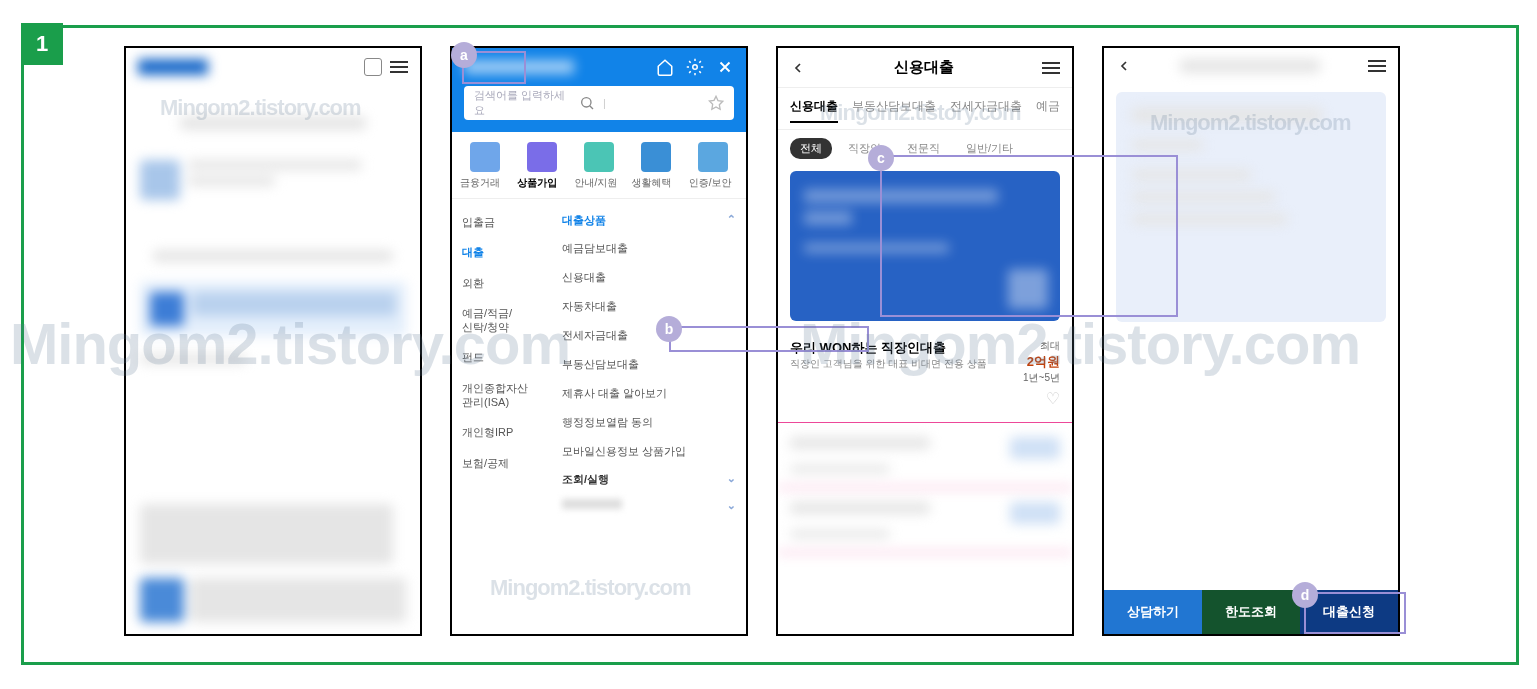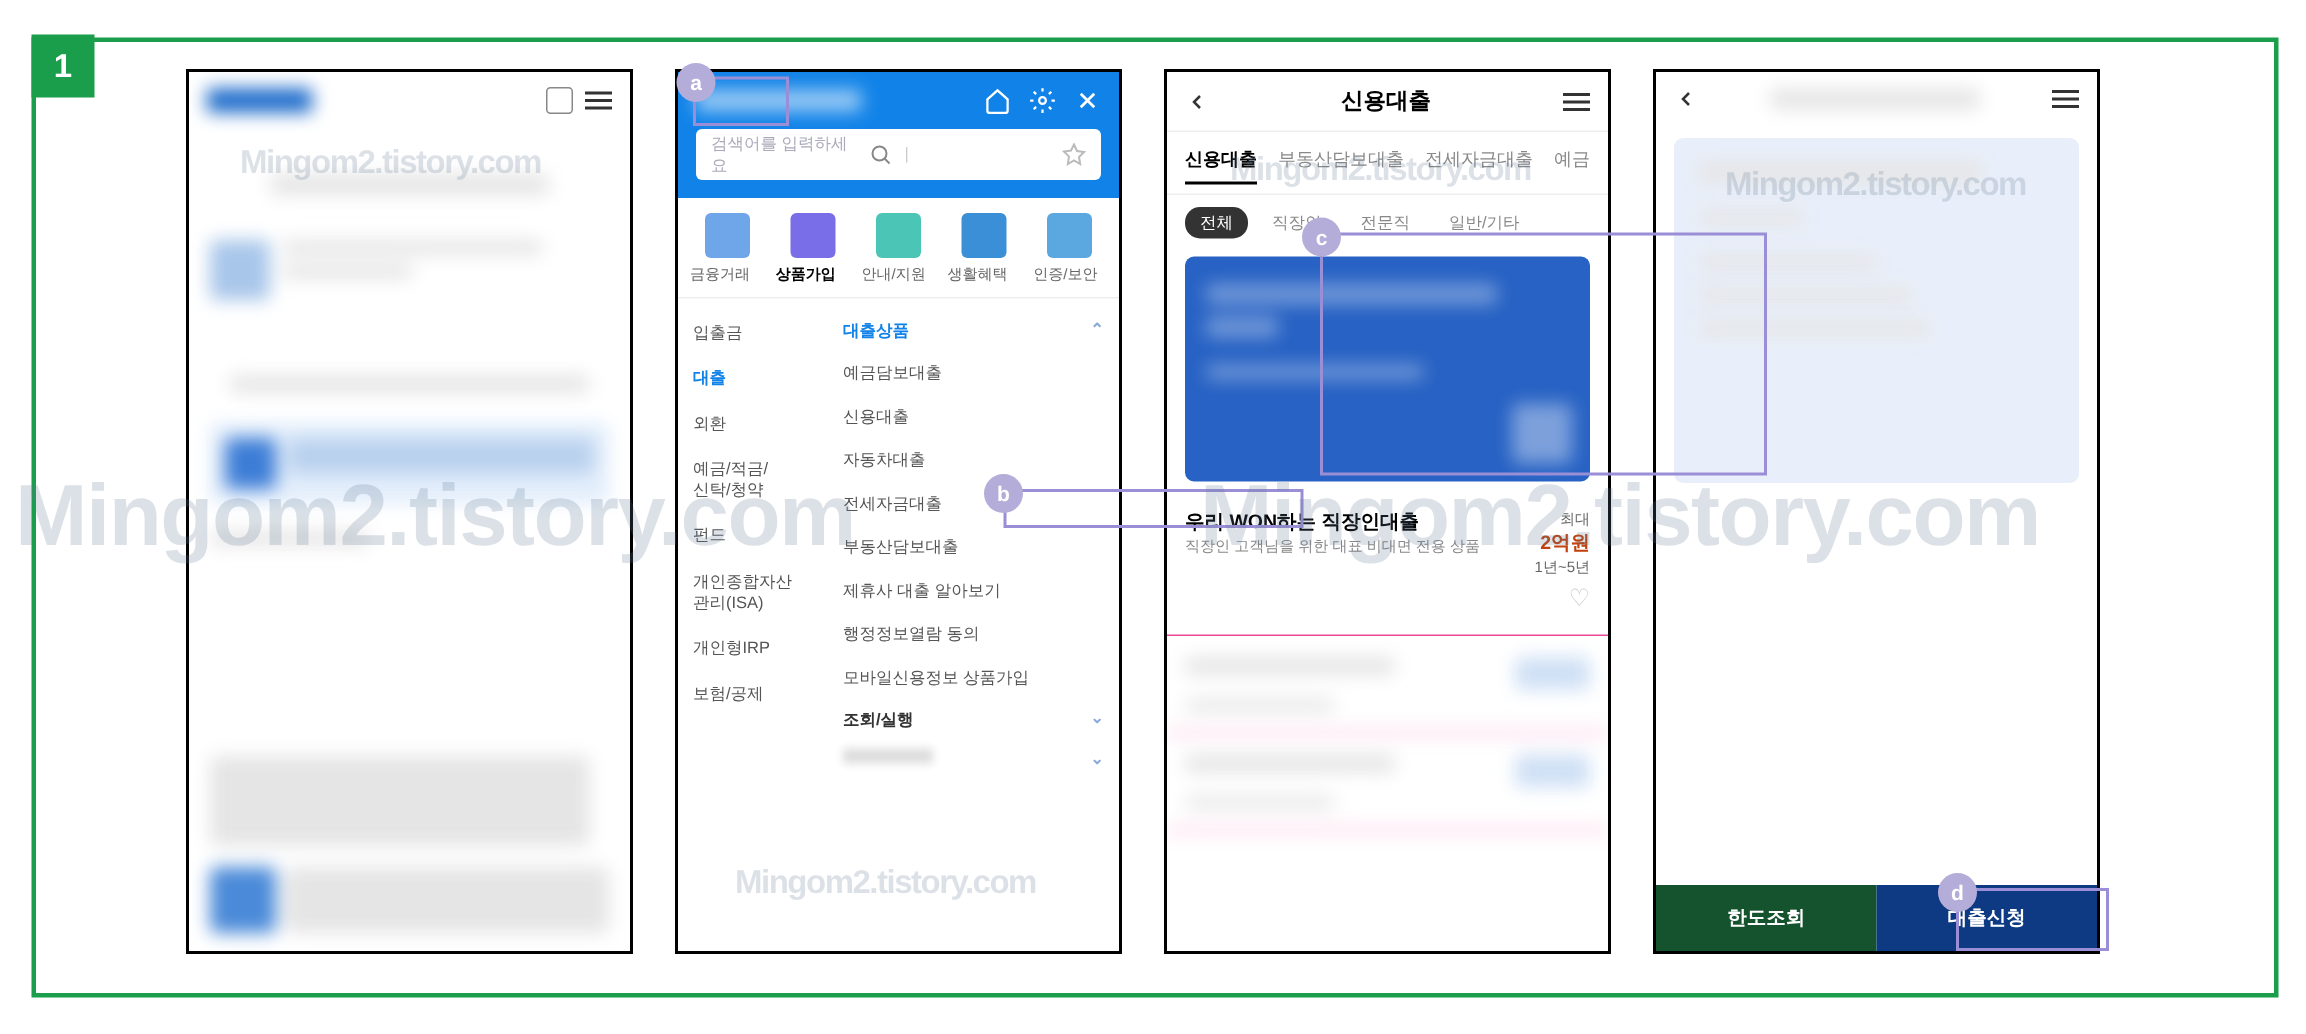--- a/index.html
+++ b/index.html
@@ -265,20 +265,21 @@
         </div>
   </div>
   <div class="p4-card">
     <div class="gblock blur" style="width:80%;height:14px;margin-bottom:18px"></div>
     <div class="gblock blur" style="width:30%;height:10px;margin-bottom:20px"></div>
     <div class="gblock blur" style="width:50%;height:10px;margin-bottom:12px"></div>
     <div class="gblock blur" style="width:60%;height:10px;margin-bottom:12px"></div>
     <div class="gblock blur" style="width:65%;height:10px;margin-bottom:12px"></div>
   </div>
   <div class="p4-btns">
+    <div class="p4-btn" style="background:#2176d2">상담하기</div>
     <div class="p4-btn" style="background:#14532d">한도조회</div>
     <div class="p4-btn" style="background:#0d3a83">대출신청</div>
   </div>
 </div>
 
 </div>
 
 <div class="annot" style="left:462px;top:51px;width:64px;height:33px"></div>
 <div class="annot-badge" style="left:451px;top:42px">a</div>
 

